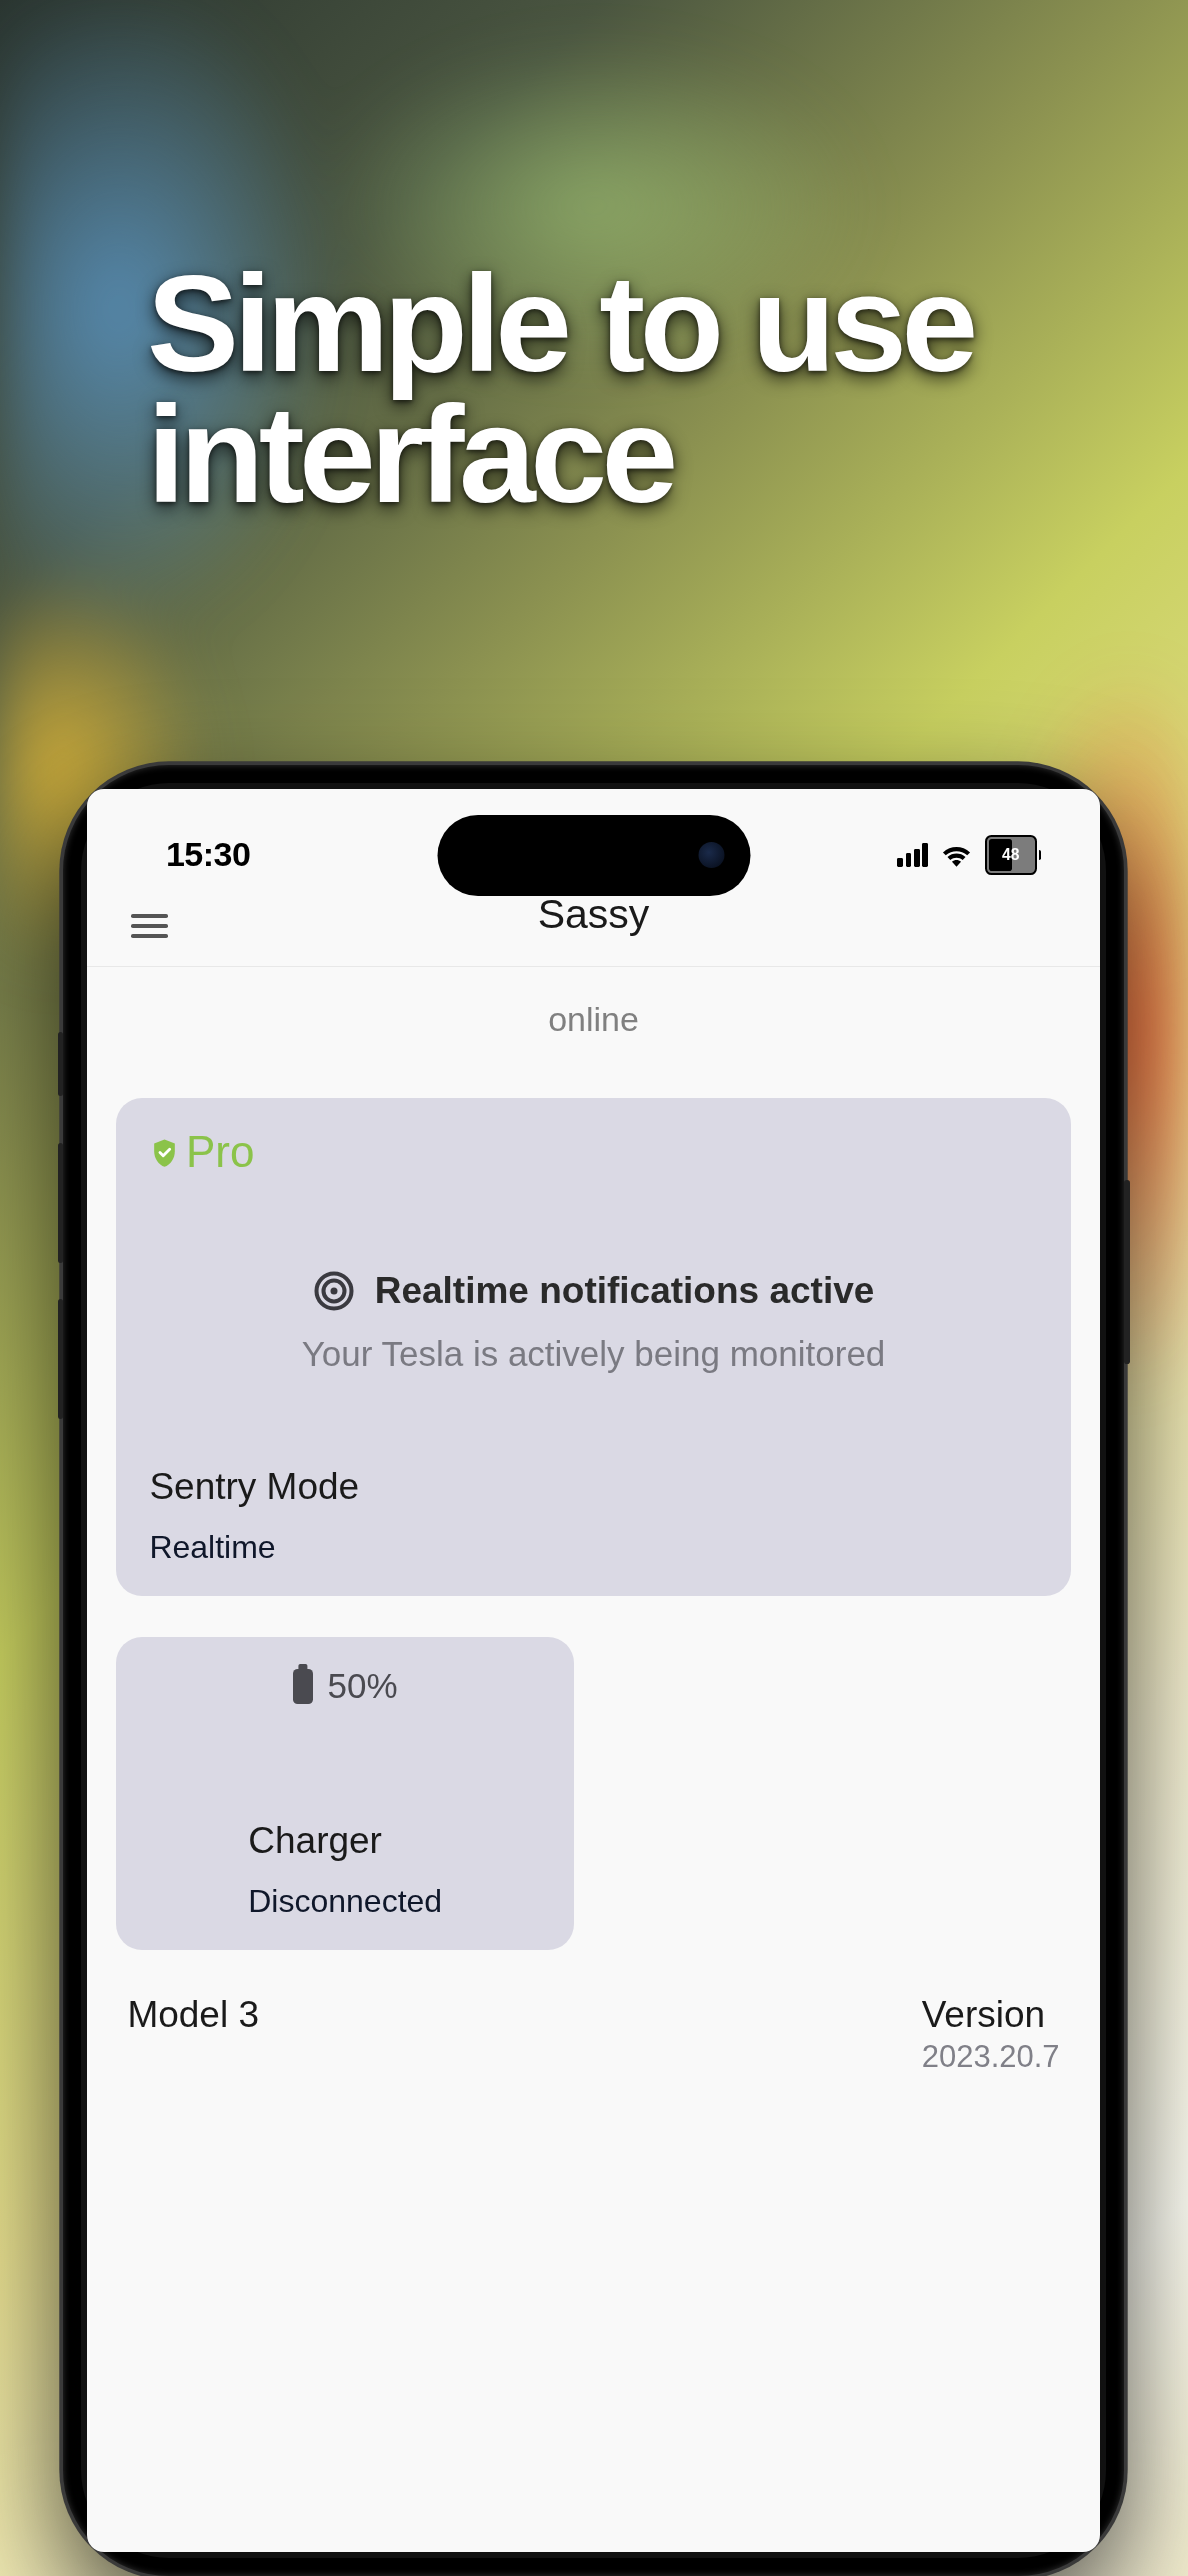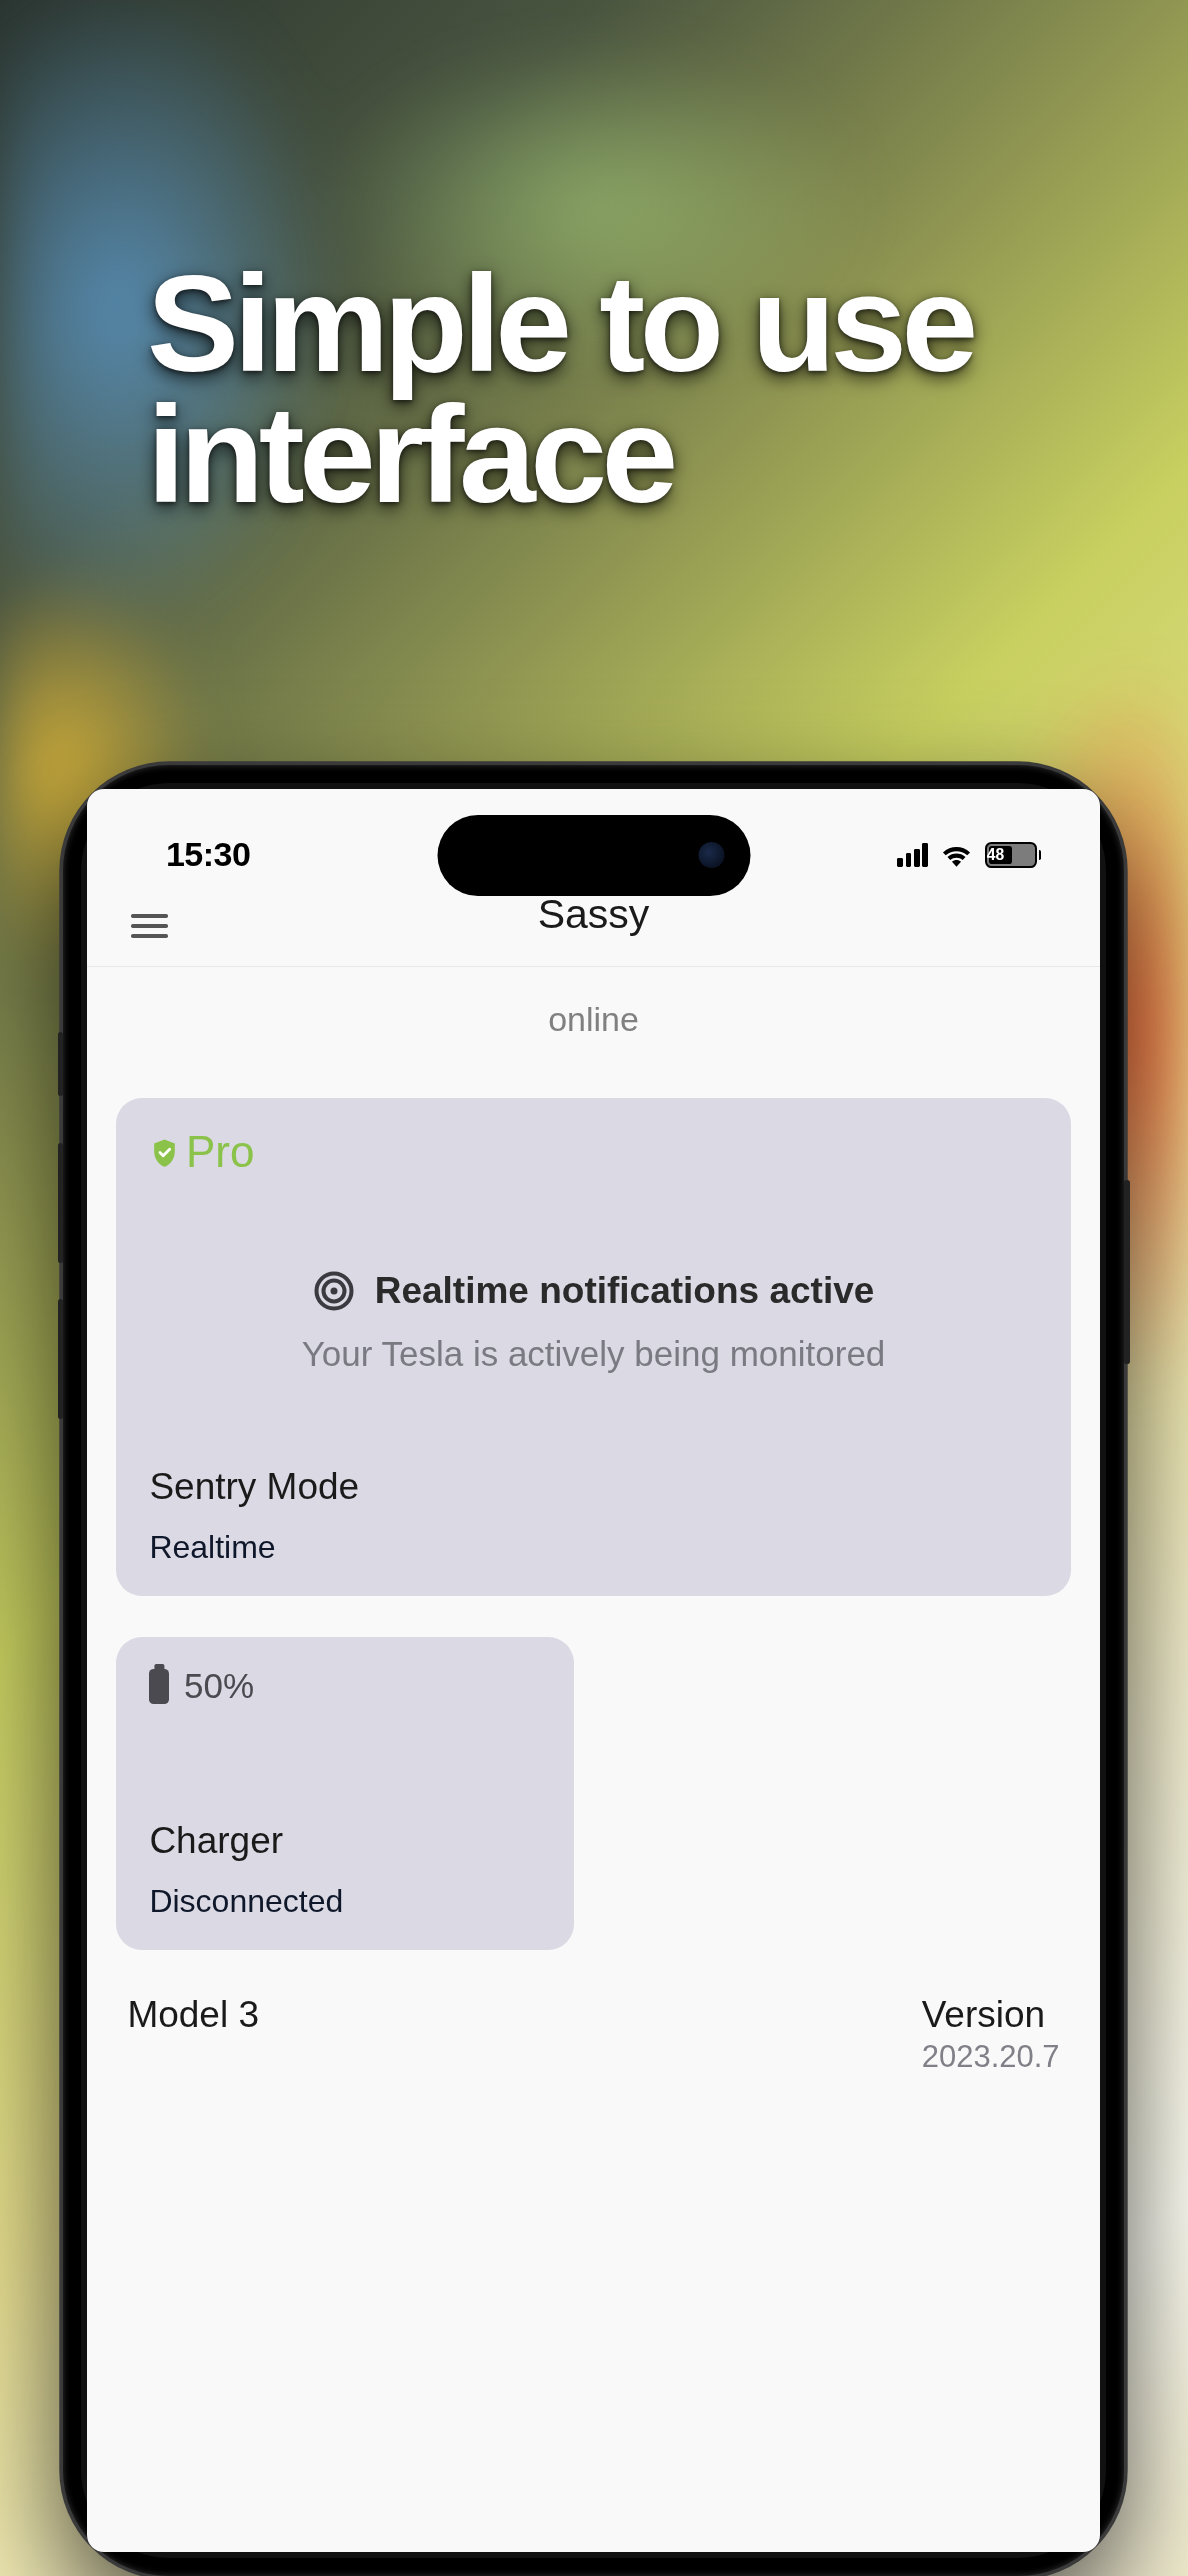--- a/index.html
+++ b/index.html
@@ -162,26 +162,27 @@
       height: 24px;
     }
     
     .battery-container {
       display: flex;
       align-items: center;
       gap: 1.8px;
     }
     .battery-body {
       width: 52px;
-      height: 26px;
+      height: 40px;
       border: 2.3px solid #000;
       border-radius: 6.4px;
       position: relative;
       display: flex;
       align-items: center;
+      justify-content: center;
       background: rgba(0,0,0,0.5);
     }
     .battery-fill {
       position: absolute;
       left: 1.8px;
       top: 1.8px;
       bottom: 1.8px;
       width: 48%;
       background: #000;
       border-radius: 2.8px;
@@ -311,20 +312,21 @@
       grid-template-columns: 1fr 1fr;
       gap: 39px;
       margin-top: 41px;
     }
     
     .small-card {
       min-height: 313px;
       display: flex;
       flex-direction: column;
       justify-content: space-between;
+      align-items: center;
     }
     
     .card-top {
       display: flex;
       align-items: center;
       gap: 14.7px;
     }
     
     .battery-glyph {
       width: 20px;

